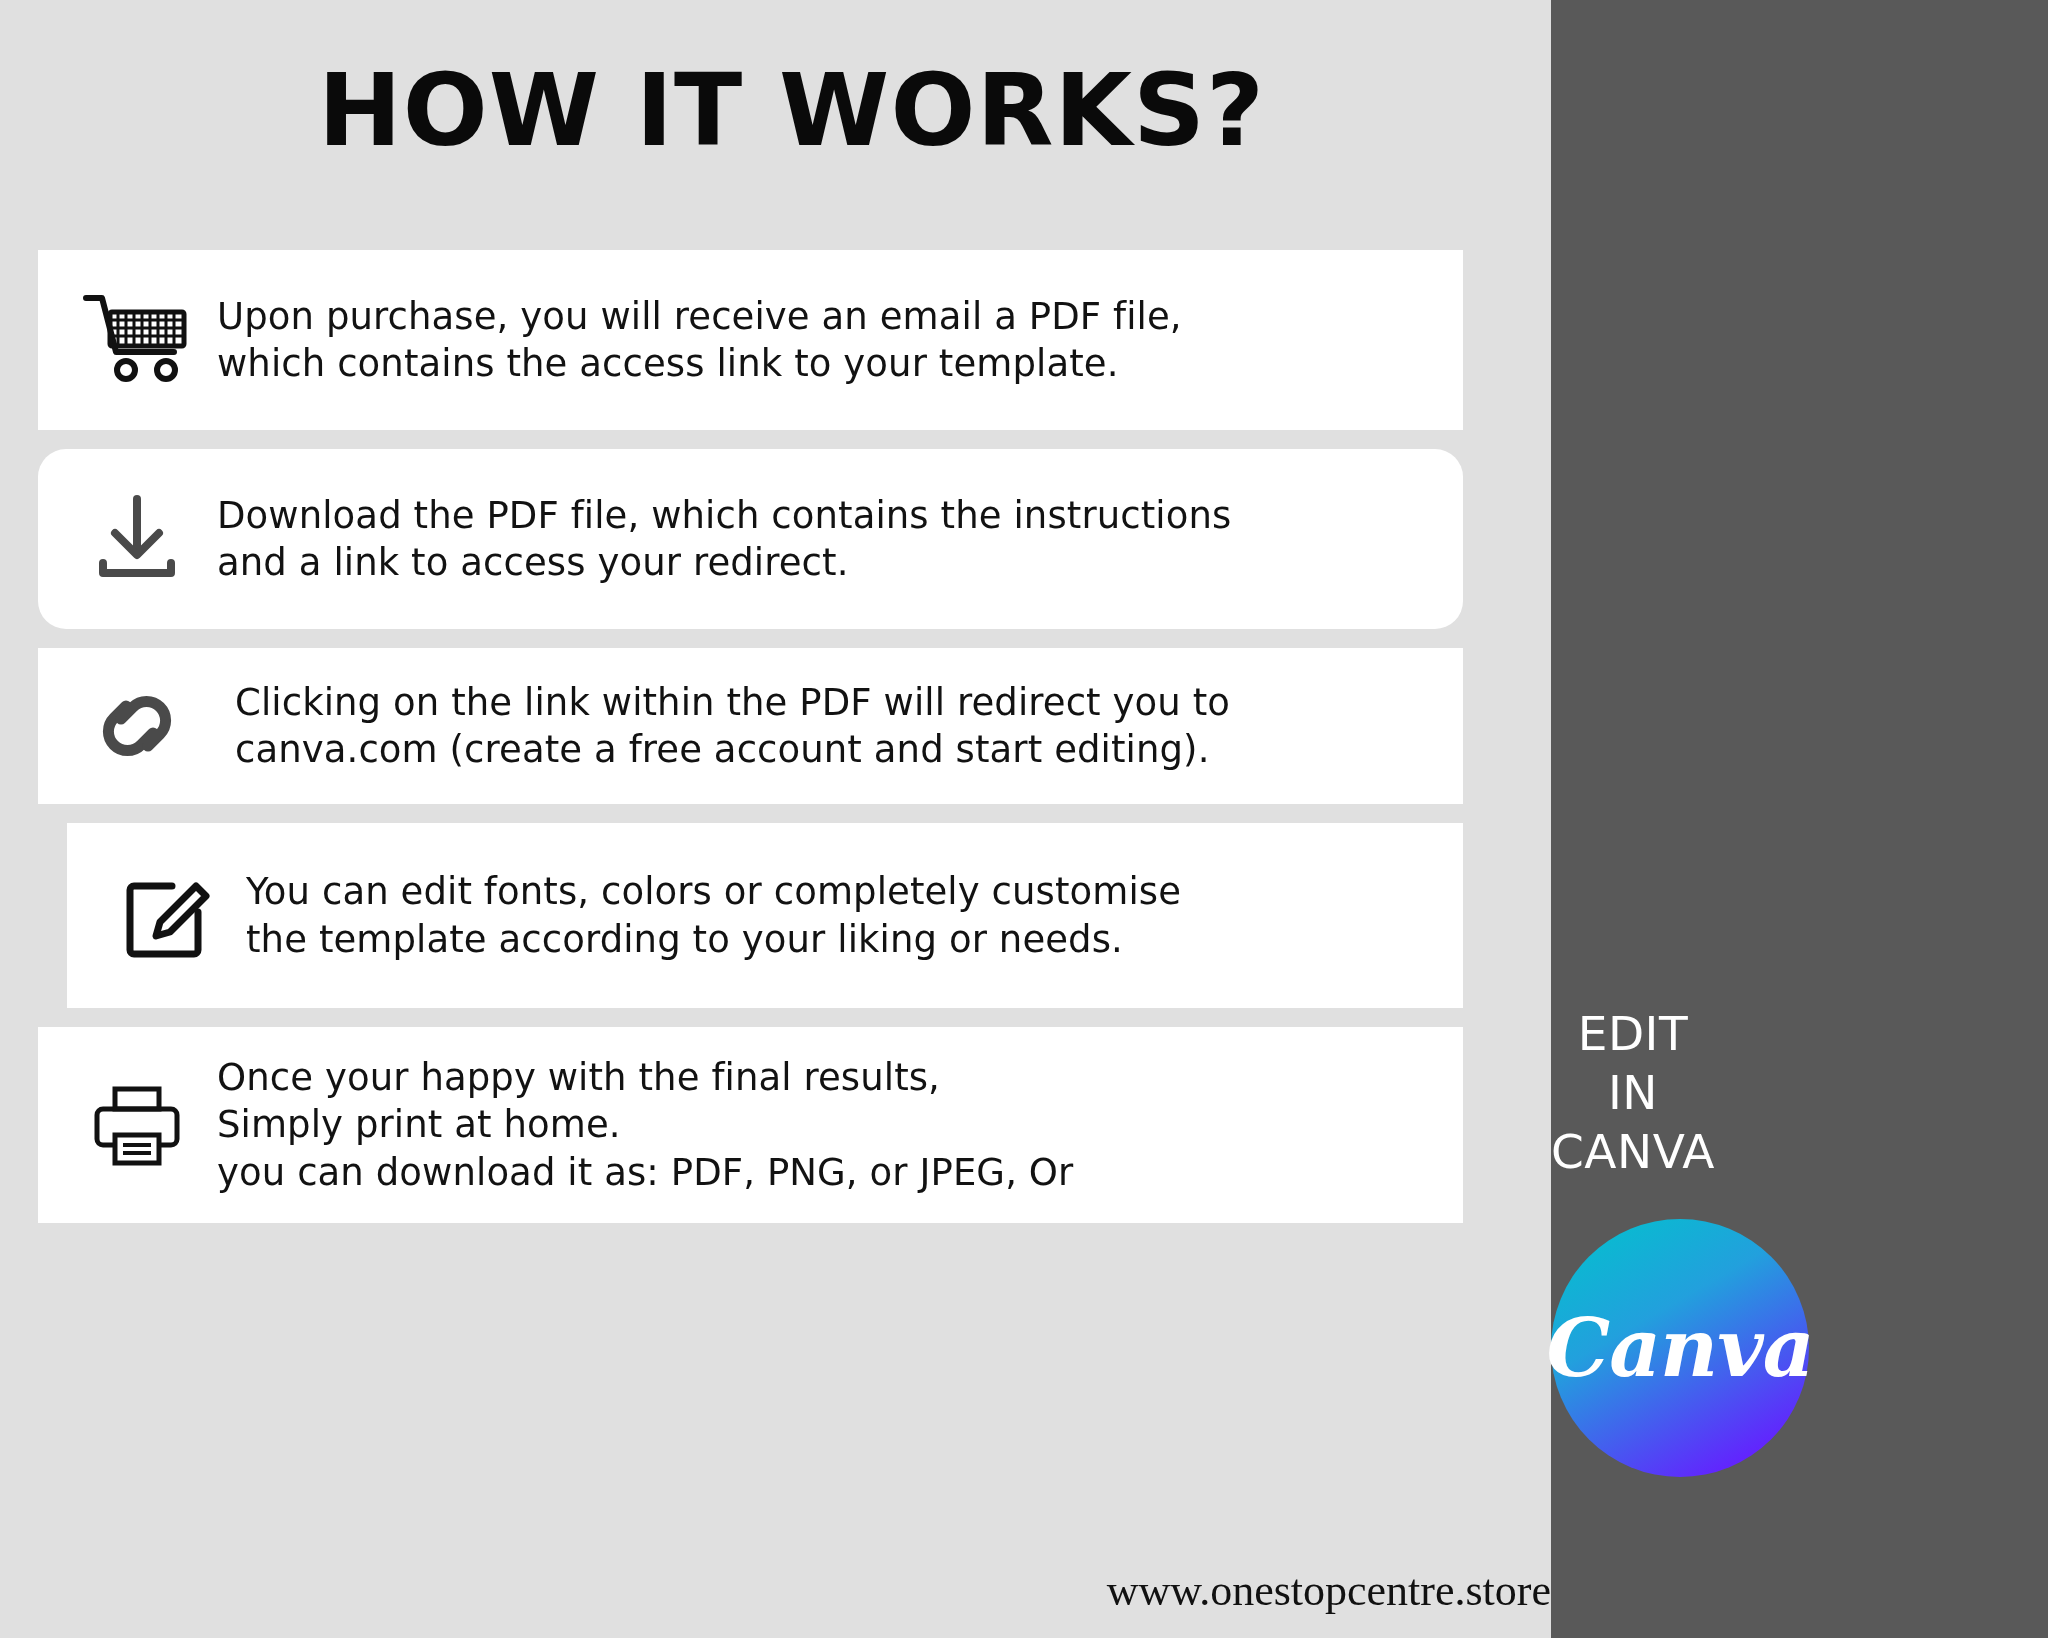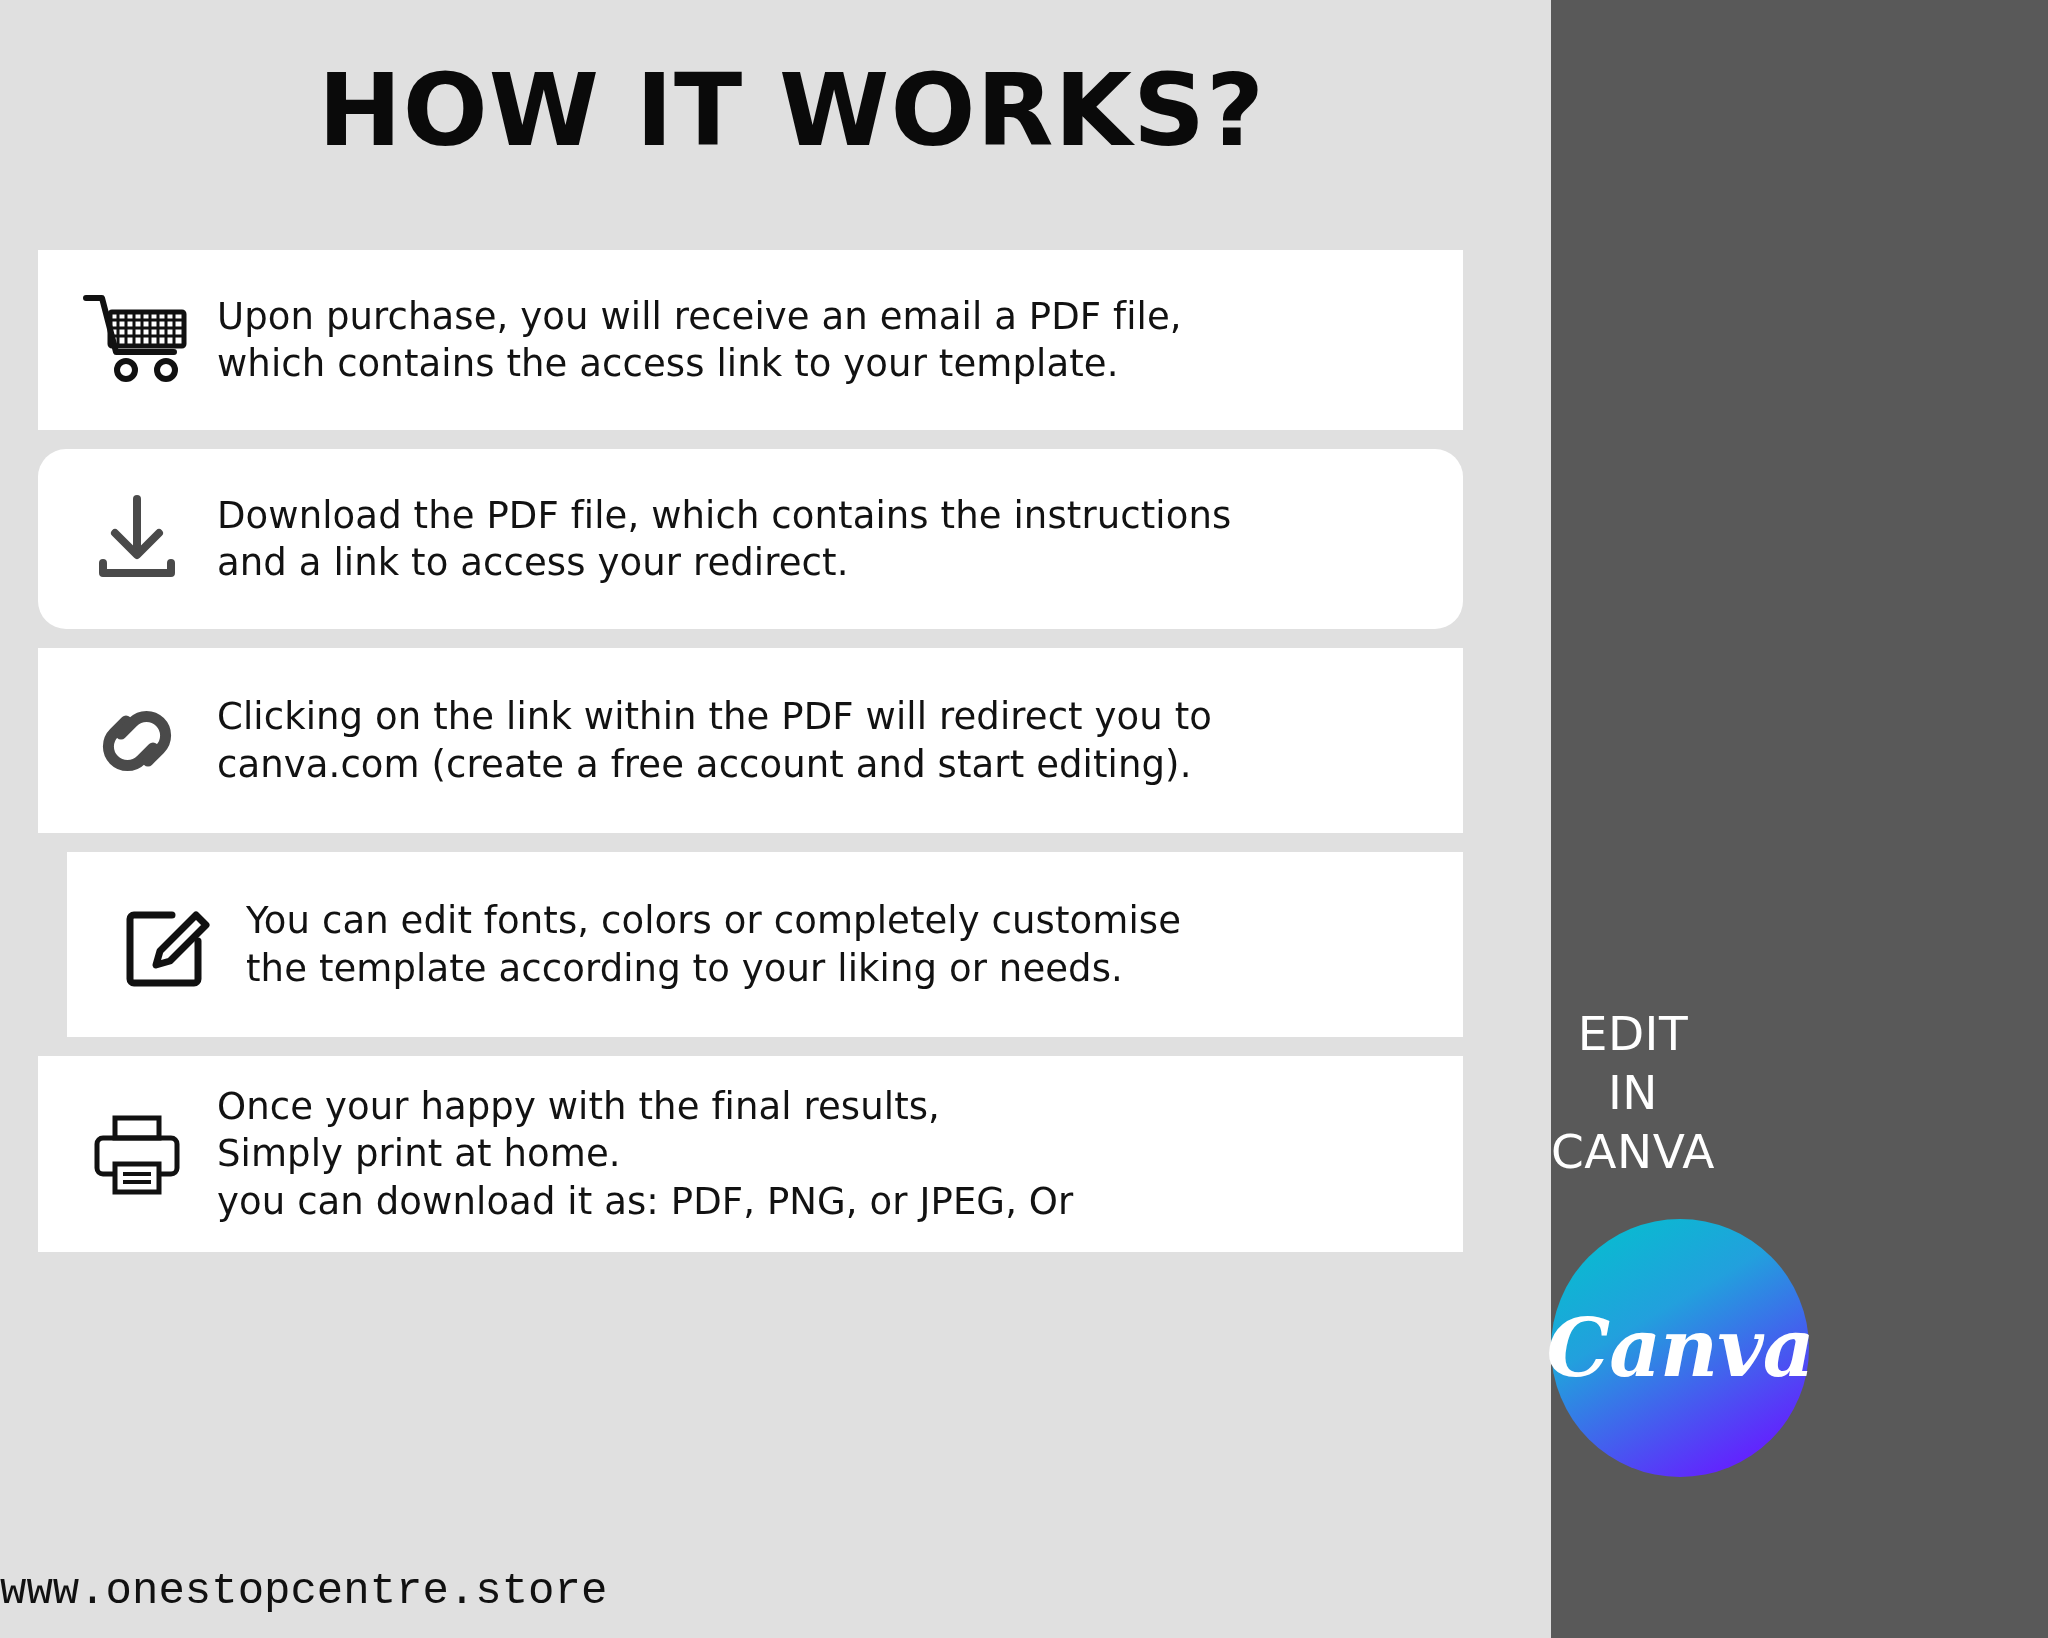--- a/index.html
+++ b/index.html
@@ -49,21 +49,21 @@
   .step {
     background: #ffffff;
     display: flex;
     align-items: center;
     box-sizing: border-box;
     padding: 0 19px;
     margin-bottom: 19px;
   }
   .step-1 { height: 180px; }
   .step-2 { height: 180px; border-radius: 28px; }
-  .step-3 { height: 185px; }
+  .step-3 { height: 156px; gap: 18px; }
   .step-4 { height: 185px; margin-left: 29px; }
   .step-5 { height: 196px; }
 
   .step-icon {
     width: 160px;
     min-width: 160px;
     display: flex;
     align-items: center;
     justify-content: center;
   }
@@ -74,24 +74,24 @@
     font-family: "DejaVu Sans", sans-serif;
     letter-spacing: 0.1px;
   }
   .step-text .ln { display: block; }
 
   .footer-url {
     position: absolute;
     bottom: 22px;
     left: 0;
     width: 1551px;
-    text-align: left;
+    text-align: right;
     font-size: 44px;
     color: #111111;
-    font-family: Liberation Mono, monospace;
+    font-family: Liberation Serif, serif;
   }
 
   
   .right-panel {
     position: relative;
     width: 497px;
     height: 1638px;
     background: #595959;
     display: flex;
     flex-direction: column;

